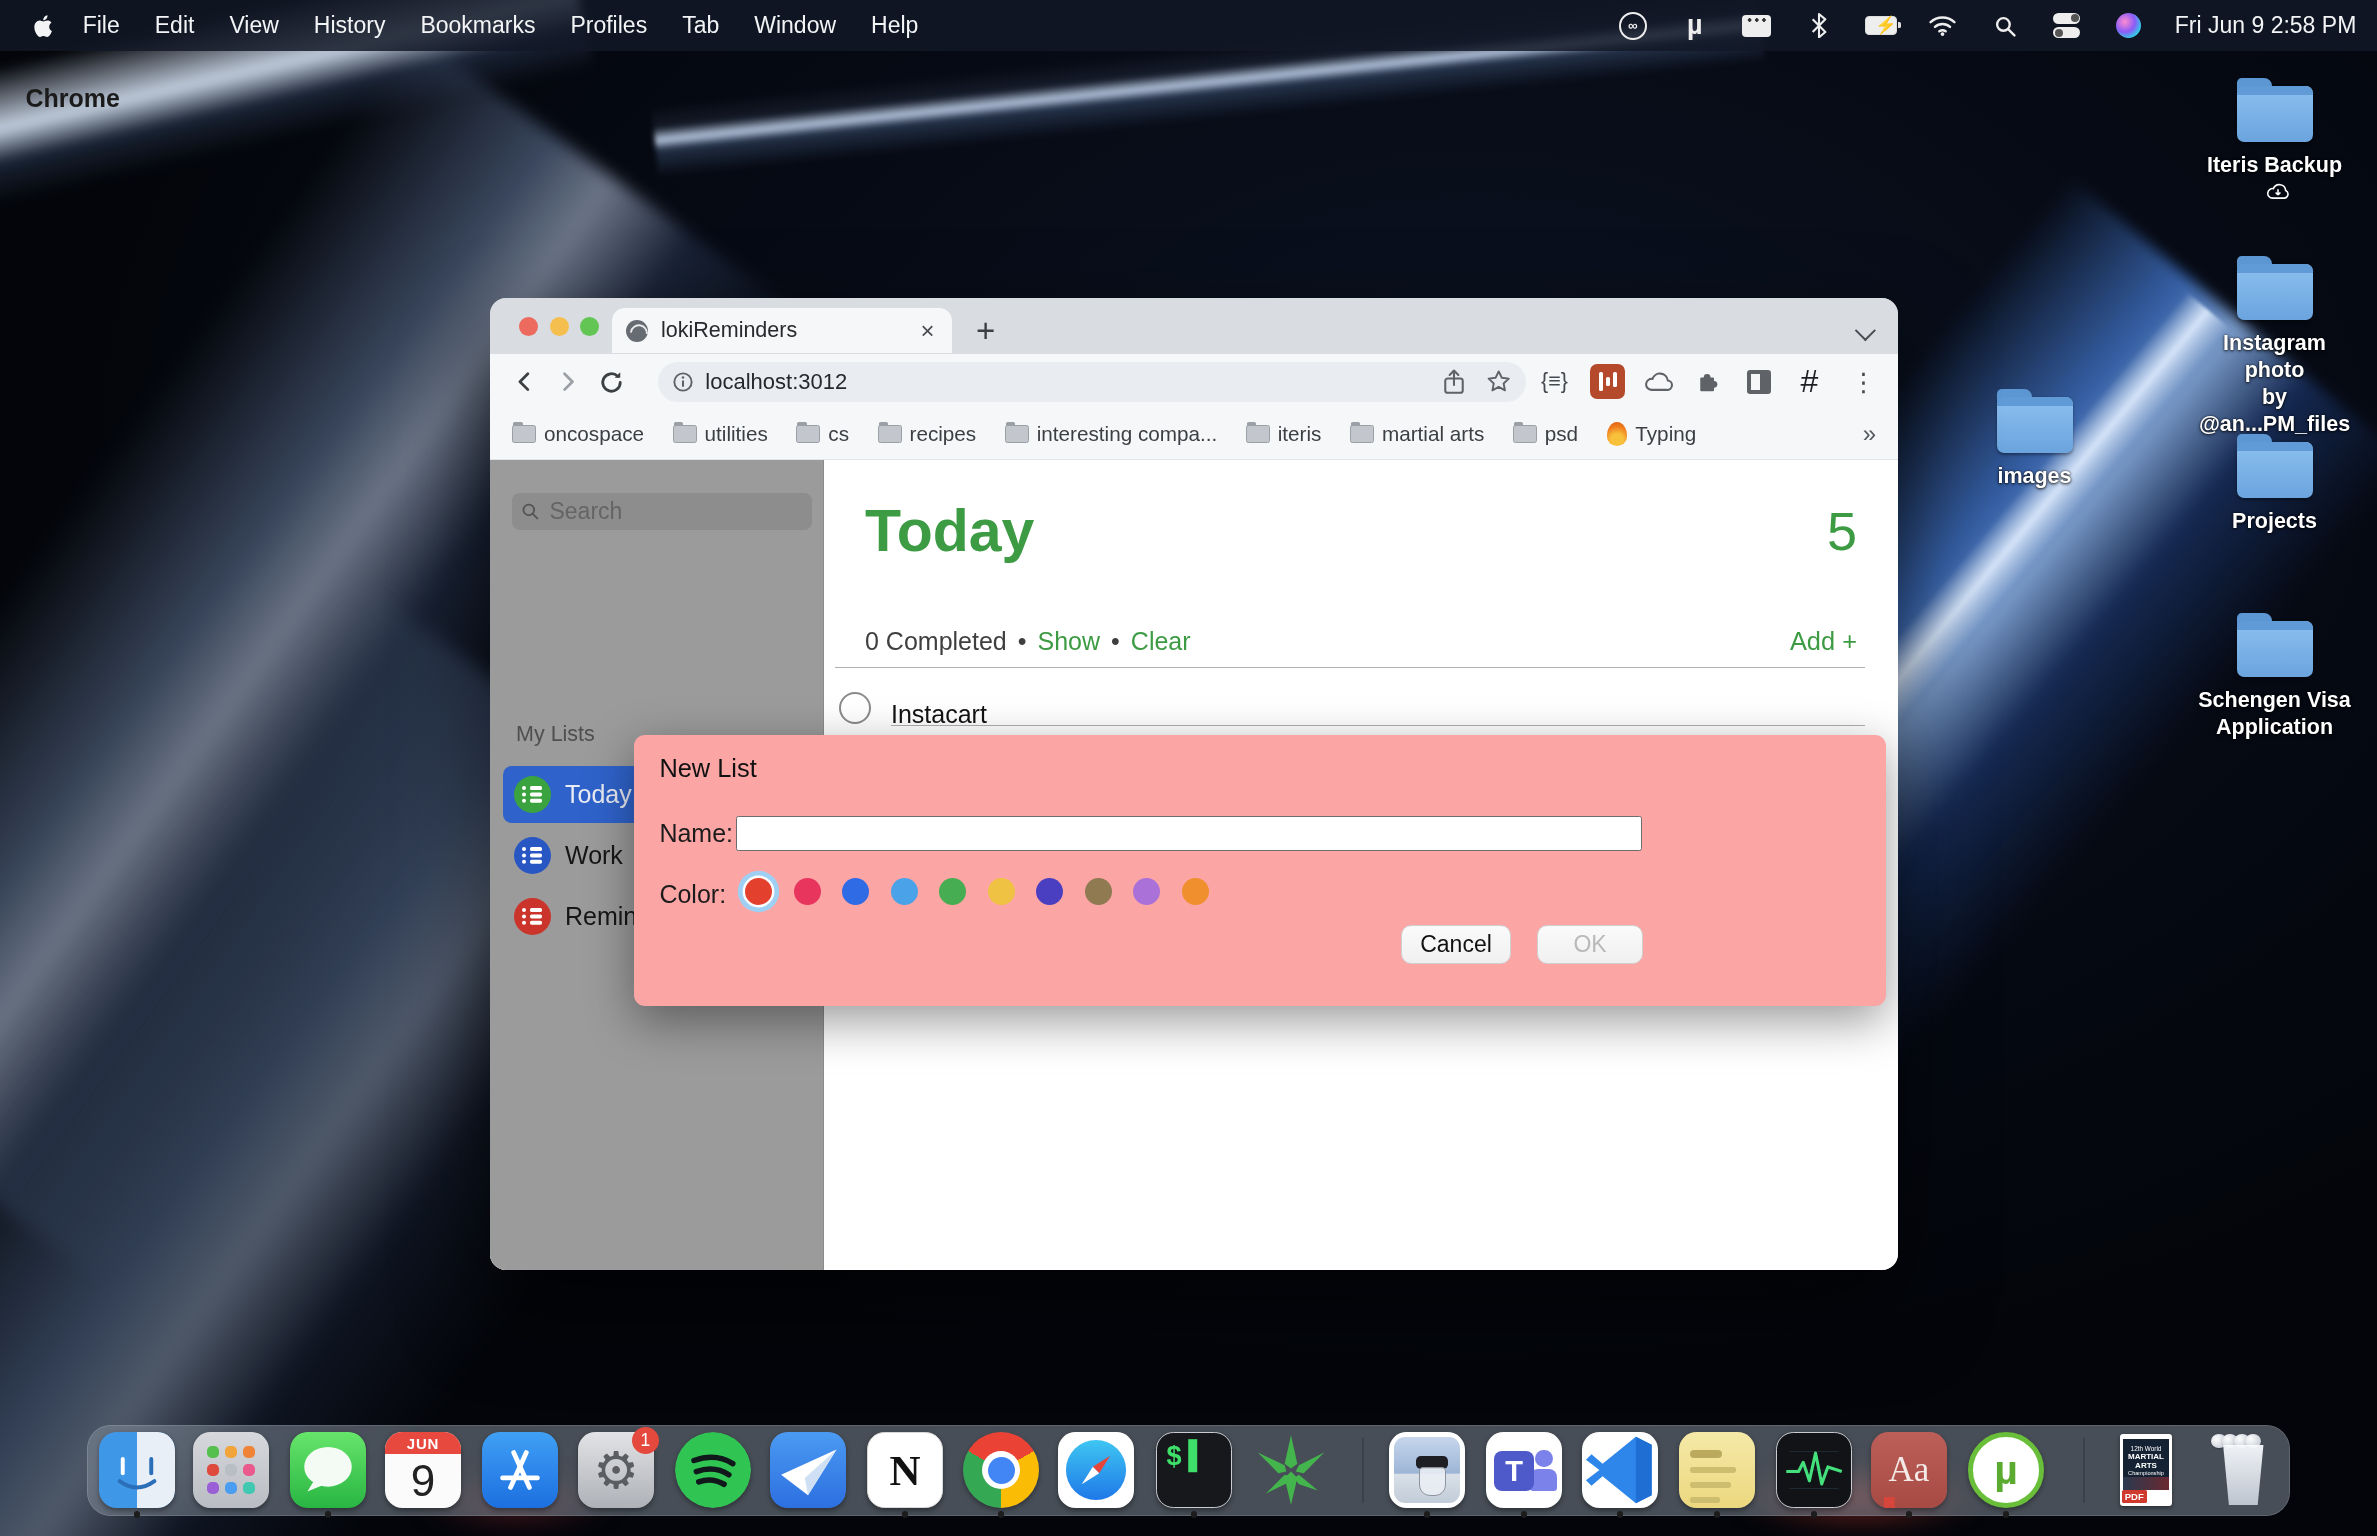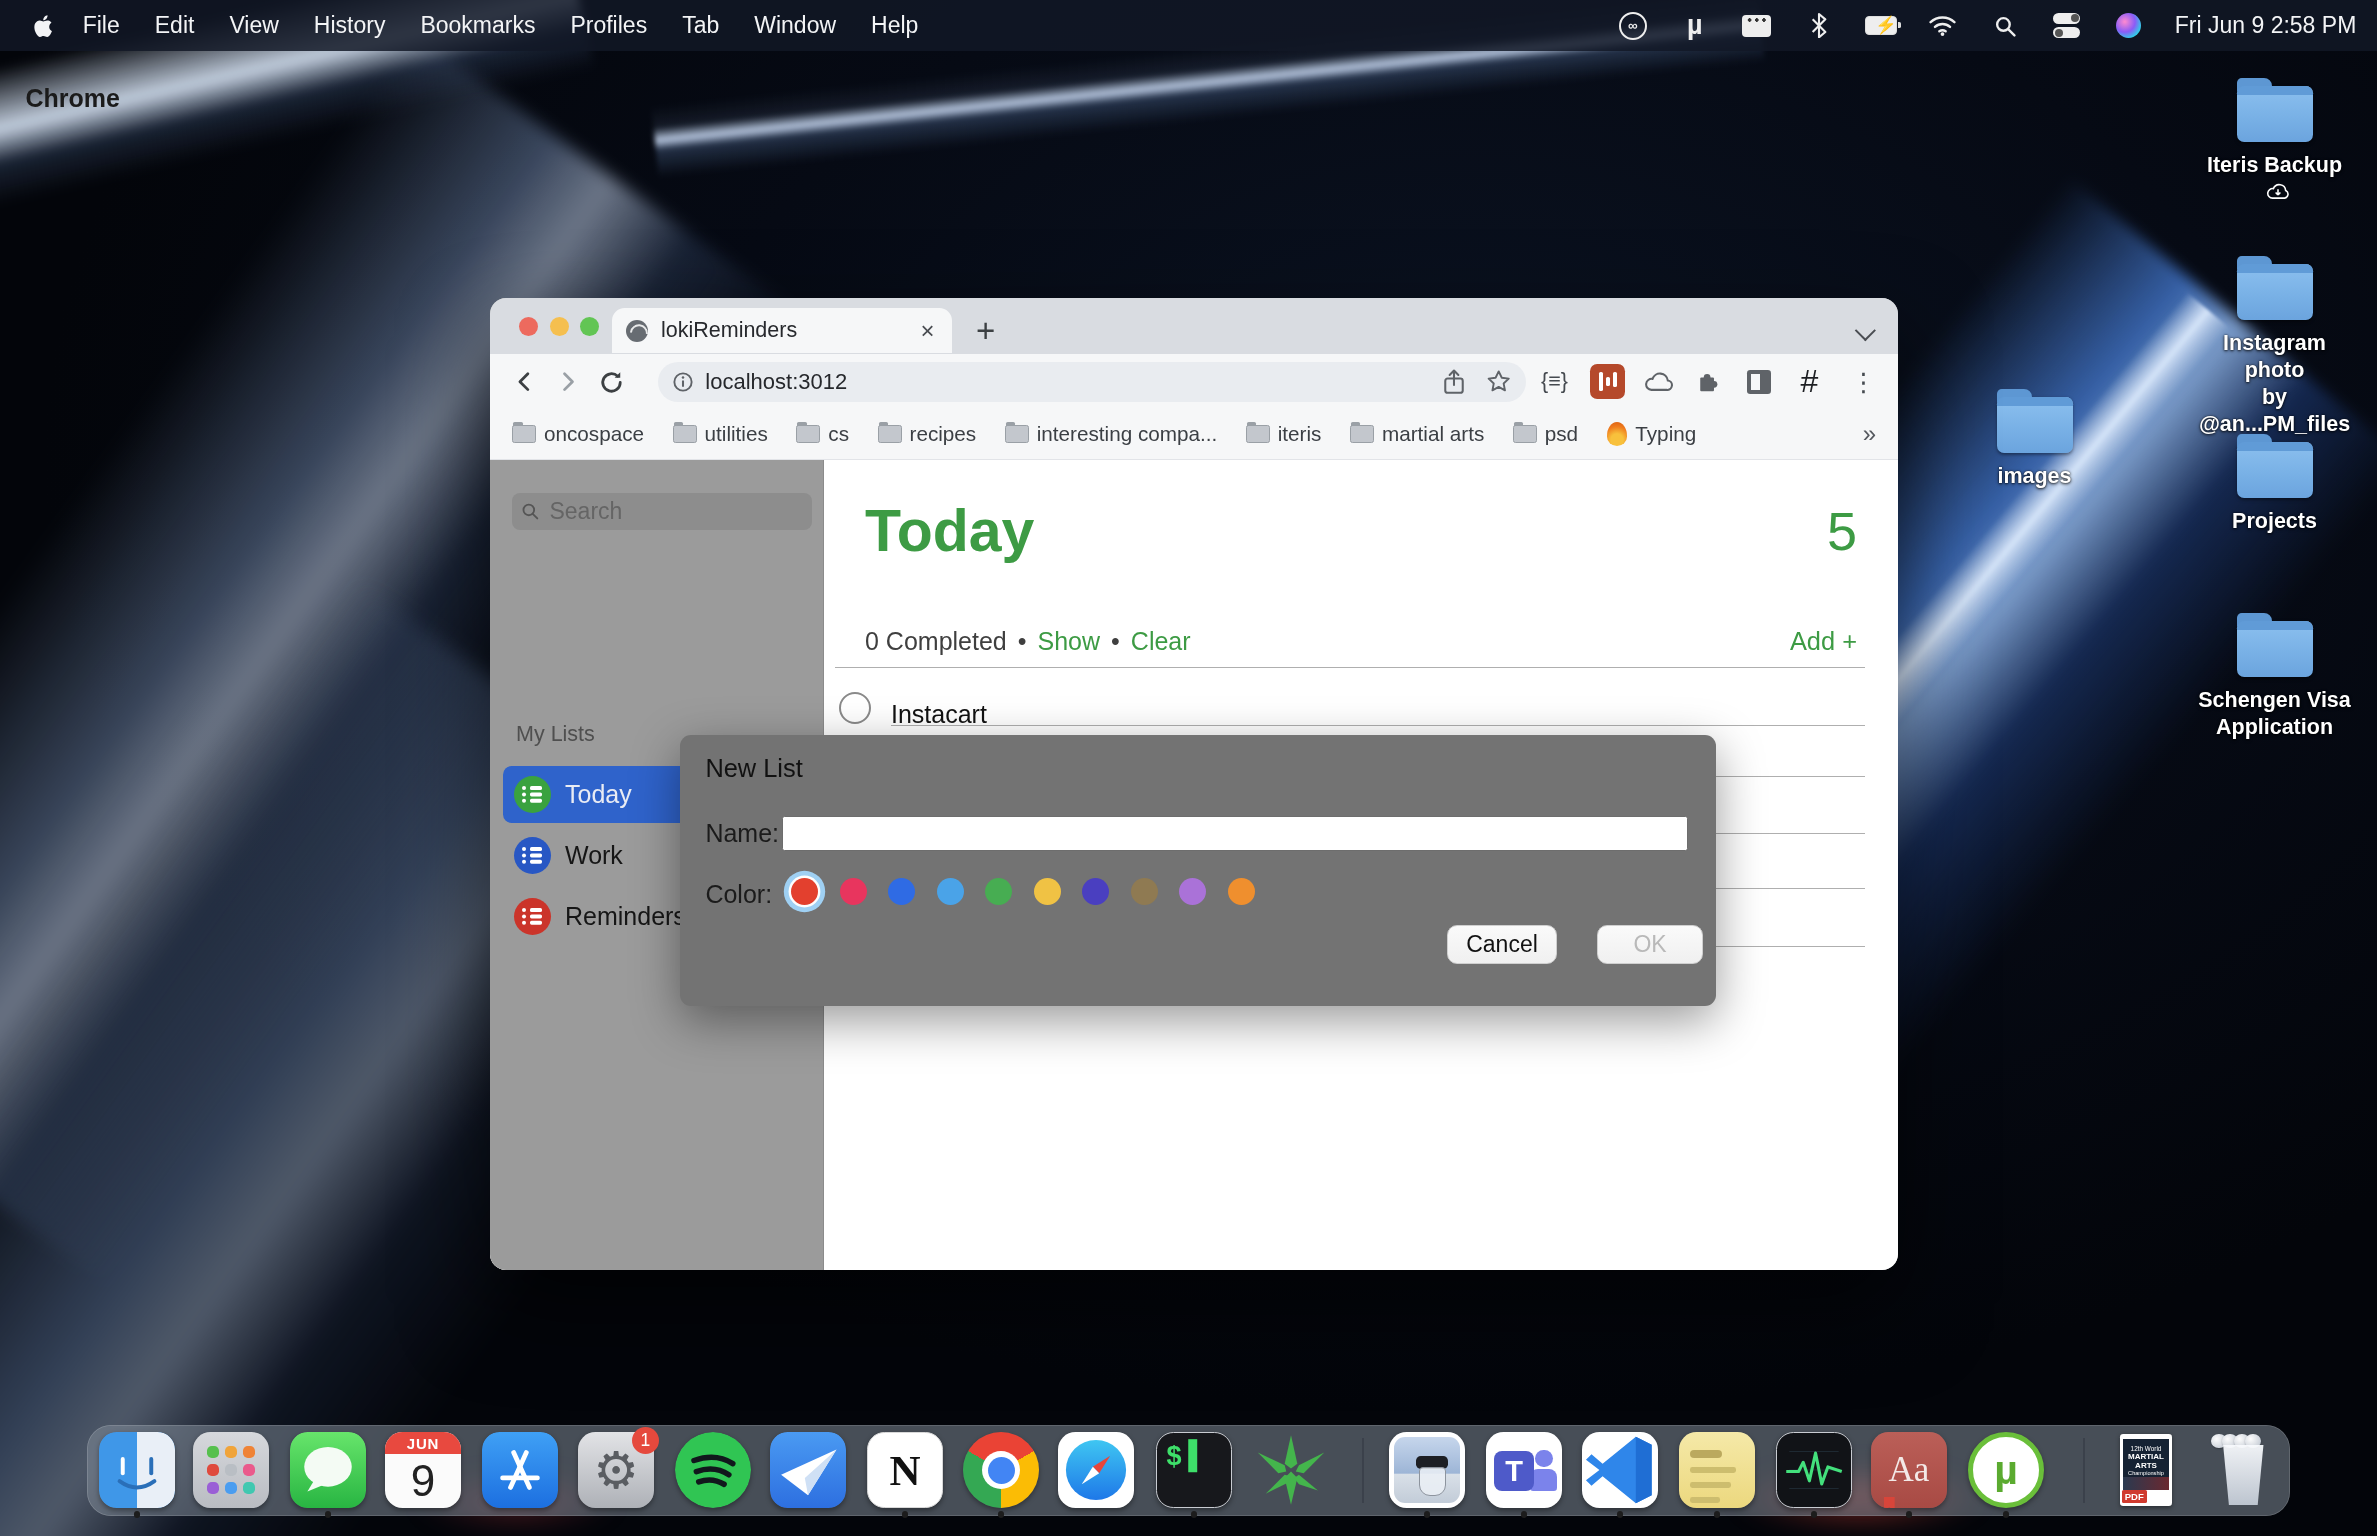--- a/index.html
+++ b/index.html
@@ -122,34 +122,34 @@
   .bigtitle{position:absolute;left:40px;top:37px;font-size:59px;font-weight:700;color:#3d9b44;}
   .bigcount{position:absolute;right:41px;top:40px;font-size:54px;font-weight:400;color:#3d9b44;}
   .comprow{position:absolute;left:40px;top:167px;right:41px;display:flex;align-items:center;font-size:25px;color:#3f3f3f;gap:11px;}
   .greenlink{color:#3d9b44;}
   .addplus{margin-left:auto;color:#3d9b44;font-size:25.4px;}
   .sep{position:absolute;height:0.8px;background:rgba(110,110,110,.55);}
   .remrow-circ{position:absolute;width:32px;height:32px;border-radius:50%;border:2.4px solid #8a8a8a;box-sizing:border-box;}
   .remtext{position:absolute;font-size:25px;color:#121212;}
 
   
-  .modal{position:absolute;left:680px;top:735px;width:1036px;height:271px;background:#737373;border-radius:11px;
+  .modal{position:absolute;left:634px;top:735px;width:1252px;height:271px;background:#fca5a5;border-radius:11px;
       box-shadow:0 14.3px 48px rgba(0,0,0,.4);z-index:20;}
   .mtitle{position:absolute;left:25.4px;top:19px;font-size:25.4px;color:#111;}
   .mname{position:absolute;left:25.4px;top:84px;font-size:25px;color:#1b1b1b;}
   .minput{position:absolute;left:102px;top:81px;width:906px;height:35px;border:1.6px solid #6d6d6d;border-radius:2.4px;
       font-size:23px;padding:0 9.5px;box-sizing:border-box;font-family:inherit;background:#fff;}
   .mcolor{position:absolute;left:25.4px;top:145px;font-size:25px;color:#1b1b1b;}
   .dots{position:absolute;left:111px;top:143px;display:flex;gap:21.5px;align-items:center;}
   .dot{width:27px;height:27px;border-radius:50%;}
   .dot.sel{box-shadow:0 0 0 2.4px #fdfdfd,0 0 0 7.2px #9fd0f3;}
   .mbtn{position:absolute;top:190px;height:39px;border-radius:10px;border:0.8px solid #cfcfcf;
       background:linear-gradient(#fafafa,#f0f0f0);font-size:23px;display:flex;align-items:center;justify-content:center;box-sizing:border-box;}
   .mbtn.cancel{left:767px;width:110px;color:#111;}
-  .mbtn.ok{left:903px;width:106px;color:#b9b9b9;margin-left:14px;}
+  .mbtn.ok{left:903px;width:106px;color:#b9b9b9;}
 
   
   .dock{position:absolute;left:87px;top:1425px;width:2203px;height:91px;border-radius:24px;z-index:30;
       background:rgba(128,138,152,.55);box-shadow:inset 0 0 0 0.8px rgba(255,255,255,.18);}
   .dk{position:absolute;top:7.2px;width:76px;height:76px;}
   .dksq{width:76px;height:76px;border-radius:17.5px;position:relative;overflow:hidden;box-shadow:0 2.4px 4.8px rgba(0,0,0,.35);}
   .dkdot{position:absolute;top:79px;left:35px;width:6.4px;height:6.4px;border-radius:50%;background:#1c1c1c;}
   .dkdiv{position:absolute;top:12.7px;width:1.6px;height:65px;background:rgba(50,55,65,.55);}
   .badge{position:absolute;top:-4.8px;right:-4.8px;width:27px;height:27px;border-radius:50%;background:#e5493d;
       color:#fff;font-size:17.5px;display:flex;align-items:center;justify-content:center;}

